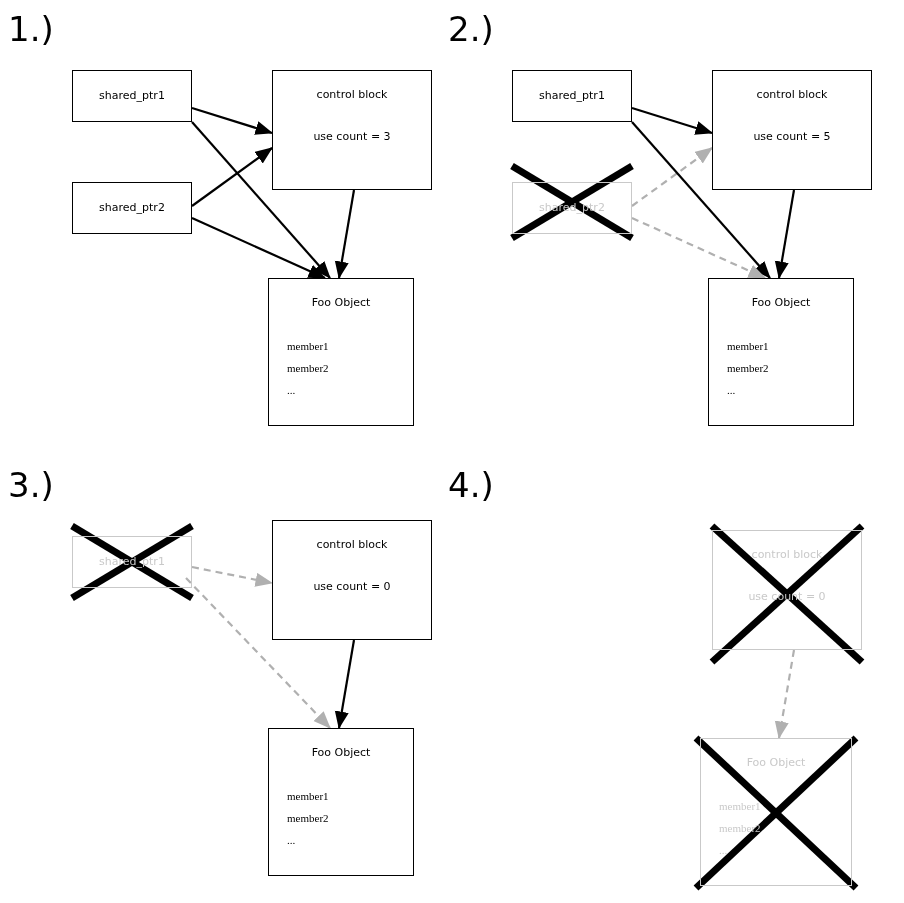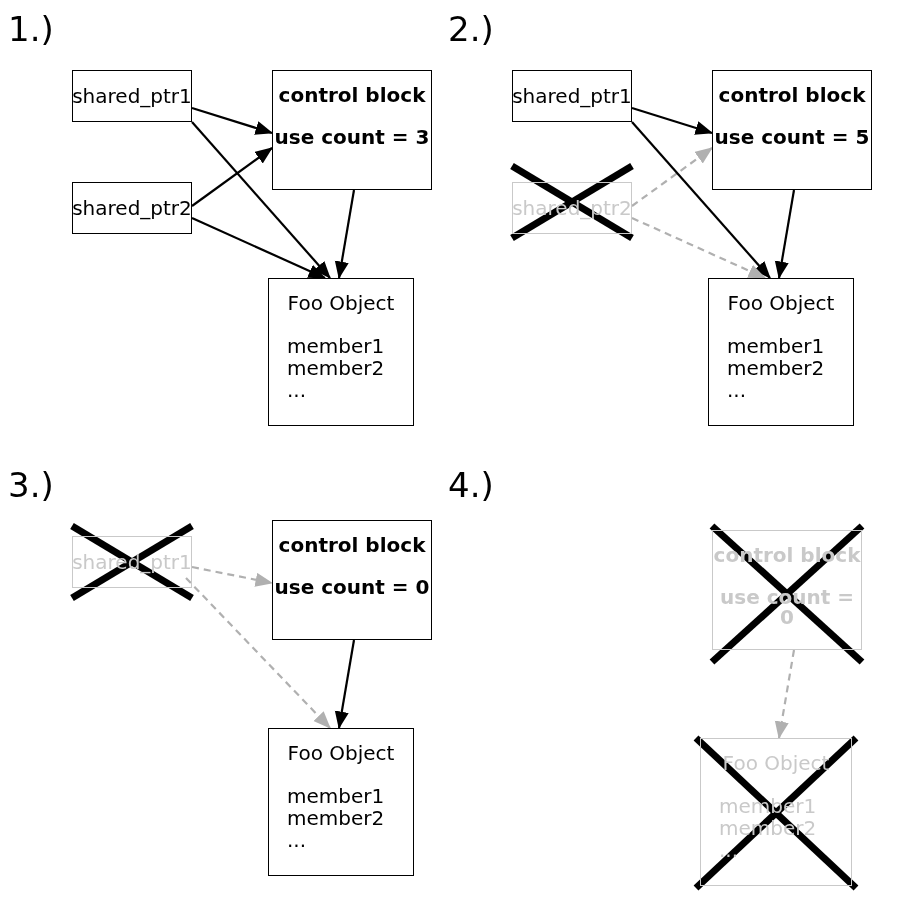--- a/index.html
+++ b/index.html
@@ -29,21 +29,21 @@
     line-height: 34px;
     font-family: "DejaVu Sans", sans-serif;
     color: #000000;
     letter-spacing: 0px;
   }
   .box {
     position: absolute;
     border: 1.6px solid #000000;
     background: transparent;
     box-sizing: border-box;
-    font-size: 20px;
+    font-size: 11px;
     line-height: 20px;
     text-align: center;
     color: #000000;
   }
   .box.faded {
     border-color: #c9c9c9;
     color: #c9c9c9;
   }
   .box .line {
     display: block;
@@ -56,25 +56,25 @@
     display: block;
     text-align: center;
     margin-top: 14px;
   }
   .box.obj .members {
     display: block;
     text-align: left;
     margin-top: 22px;
     margin-left: 18px;
     line-height: 22px;
+    font-family: Liberation Serif, serif;
   }
   .box.ctrl {
     display: block;
     text-align: center;
-    font-weight: bold;
   }
   .box.ctrl .title {
     display: block;
     margin-top: 14px;
   }
   .box.ctrl .count {
     display: block;
     margin-top: 22px;
   }
   .box.ptr {

